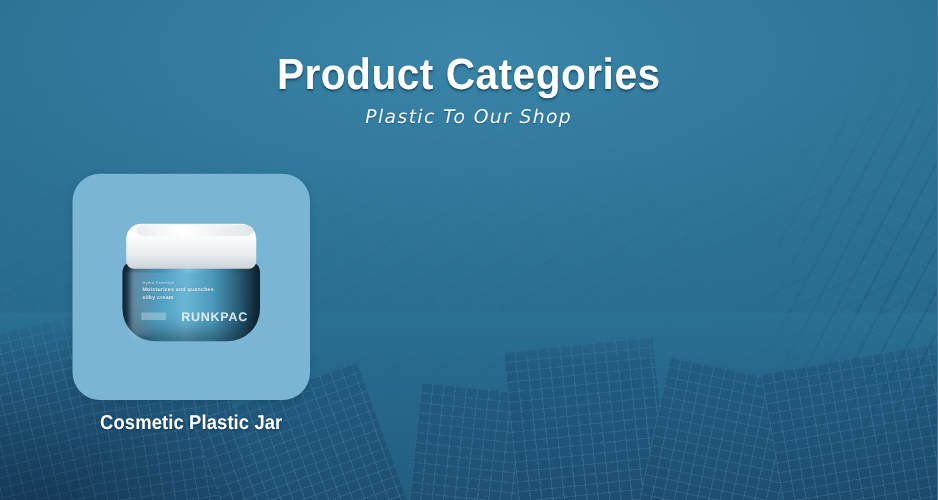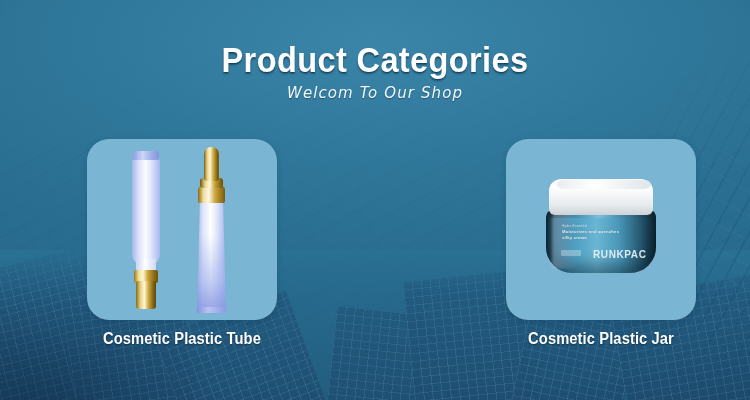--- a/index.html
+++ b/index.html
@@ -52,21 +52,21 @@
     transform:scaleX(.93);transform-origin:50% 50%;
     text-shadow:0 2px 2px rgba(10,45,70,.55), 0 1px 0 rgba(10,45,70,.4);}
   .subtitle{margin:4px 0 0 0;color:#f2f8fb;
     font-family:"DejaVu Sans", sans-serif;
     font-size:15px;font-style:italic;letter-spacing:1.1px;
     text-shadow:0 1px 1px rgba(10,45,70,.45);}
 
   
   .cards{position:absolute;top:139px;left:58px;width:638px;height:181px;
     display:flex;justify-content:space-between;}
-  .cat{width:190px;margin-left:29px;}
+  .cat{width:190px;}
   .card{width:190px;height:181px;border-radius:22px;background:#7ab5d3;
     position:relative;overflow:hidden;
     box-shadow:0 2px 6px rgba(12,44,68,.22);}
   .label{margin-top:10px;text-align:center;color:#ffffff;
     font-size:16px;font-weight:bold;letter-spacing:.1px;
     transform:scaleX(.92);transform-origin:50% 50%;
     text-shadow:0 1px 2px rgba(8,38,60,.7);white-space:nowrap;}
 
   .prod{position:absolute;left:0;top:0;width:190px;height:181px;}
 
@@ -159,46 +159,25 @@
     <div class="bld" style="left:620px;bottom:-30px;width:150px;height:145px;transform:rotate(-10deg);opacity:.85;"></div>
     <div class="bg-city-tint"></div>
     <div class="bg-city-left-glow"></div>
   </div>
 
   <div class="bg-right-pattern"></div>
   <div class="vignette"></div>
 
   <div class="header">
     <h1 class="title">Product Categories</h1>
-    <p class="subtitle">Welcom To Our Shop</p>
+    <p class="subtitle">Plastic To Our Shop</p>
   </div>
 
   <div class="cards">
 
-    <div class="cat">
-      <div class="card">
-        <div class="prod">
-          <div class="t1">
-            <div class="t1-body"></div>
-            <div class="t1-seal"></div>
-            <div class="t1-neck"></div>
-            <div class="t1-ring"></div>
-            <div class="t1-cap"></div>
-          </div>
-          <div class="t2">
-            <div class="t2-body"></div>
-            <div class="t2-seal"></div>
-            <div class="t2-shoul"></div>
-            <div class="t2-coll"></div>
-            <div class="t2-cap"></div>
-          </div>
-        </div>
-      </div>
-      <div class="label">Cosmetic Plastic Tube</div>
-    </div>
 
 
     <div class="cat">
       <div class="card">
         <div class="prod">
           <div class="jar">
             <div class="jar-base"></div>
             <div class="jar-rim"></div>
             <div class="jar-gloss"></div>
             <div class="jar-txt">

